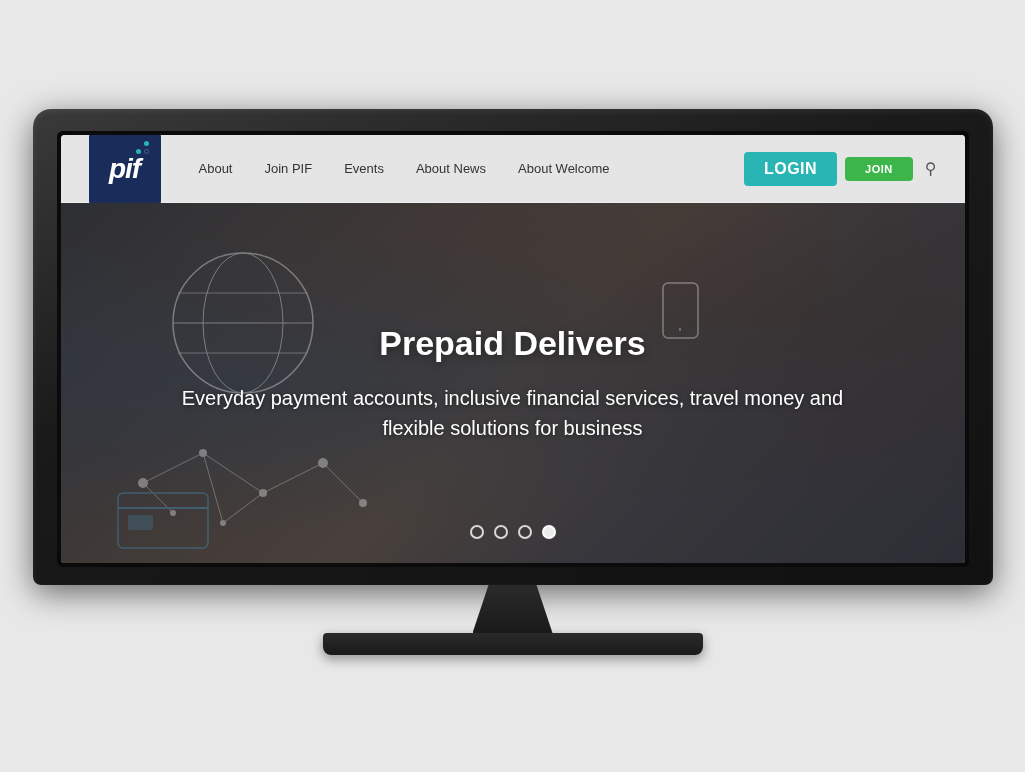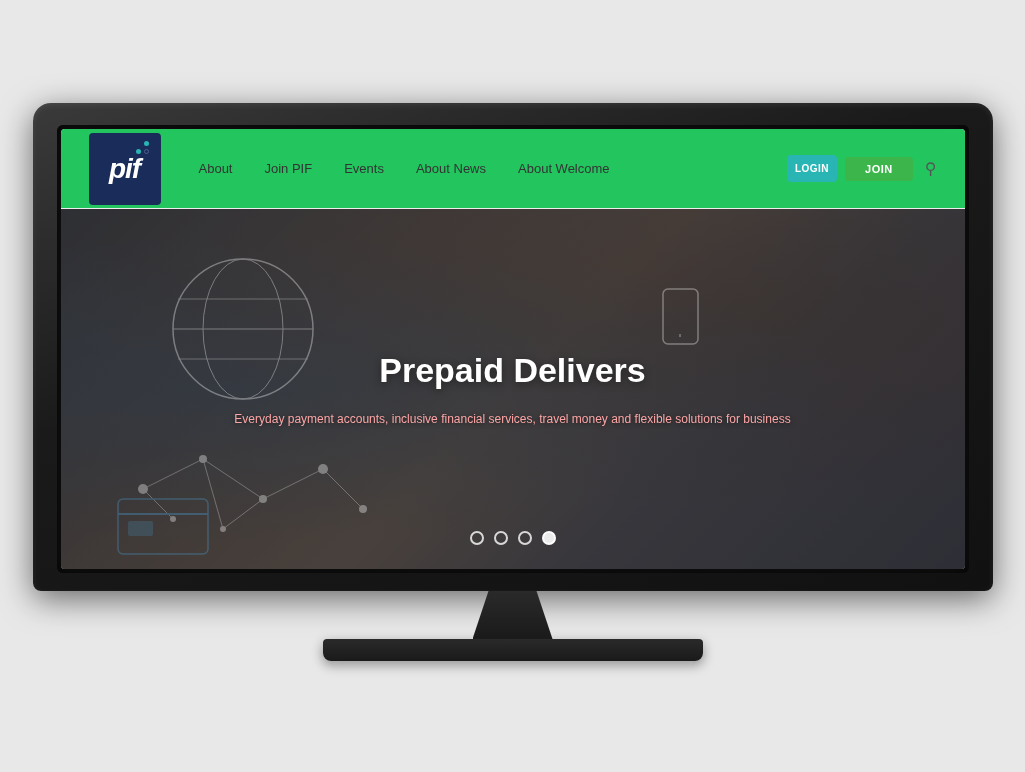--- a/index.html
+++ b/index.html
@@ -36,25 +36,25 @@
     }
 
     .tv-screen {
       border-radius: 4px;
       overflow: hidden;
       background: #fff;
     }
 
     
     .navbar {
-      background: #22c55e;
+      background: #e5e5e5;
       display: flex;
       align-items: center;
       padding: 0 28px;
-      height: 80px;
+      height: 68px;
       border-bottom: 1px solid #eee;
     }
 
     .logo-area {
       display: flex;
       align-items: center;
       margin-right: 30px;
     }
 
     .logo-box {
@@ -118,23 +118,23 @@
     .nav-buttons {
       display: flex;
       align-items: center;
       gap: 8px;
     }
 
     .btn-login {
       background: #2ab5b5;
       color: #fff;
       border: none;
-      padding: 8px 8px;
+      padding: 8px 20px;
       border-radius: 4px;
-      font-size: 10px;
+      font-size: 16px;
       font-weight: bold;
       cursor: pointer;
       letter-spacing: 0.5px;
     }
 
     .btn-join {
       background: #3cb54a;
       color: #fff;
       border: none;
       padding: 6px 20px;
@@ -201,22 +201,22 @@
 
     .hero-title {
       color: #fff;
       font-size: 34px;
       font-weight: 700;
       margin-bottom: 20px;
       text-shadow: 0 2px 8px rgba(0,0,0,0.4);
     }
 
     .hero-subtitle {
-      color: #fca5a5;
-      font-size: 12px;
+      color: #ffffff;
+      font-size: 20px;
       font-weight: 400;
       line-height: 1.5;
       max-width: 680px;
       text-shadow: 0 1px 4px rgba(0,0,0,0.5);
     }
 
     .hero-dots {
       position: absolute;
       bottom: 24px;
       left: 50%;

